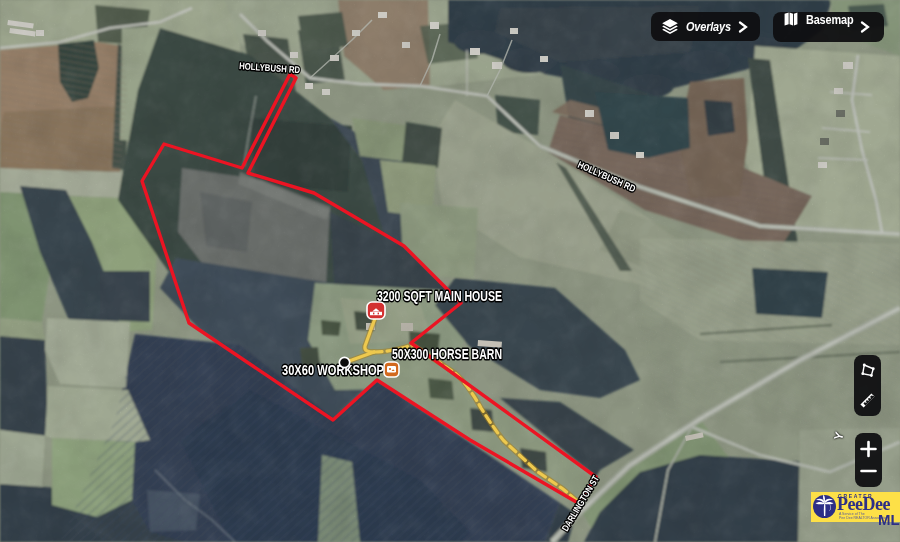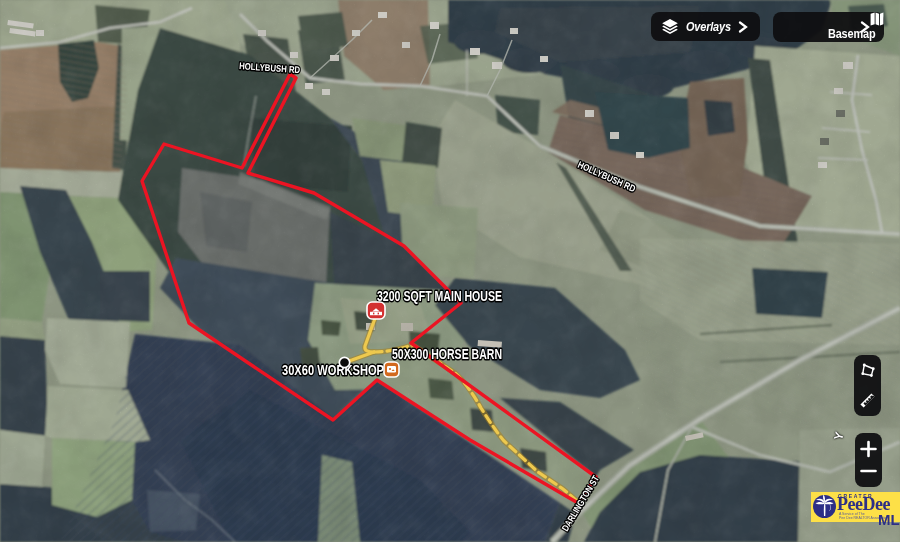--- a/index.html
+++ b/index.html
@@ -355,21 +355,21 @@
         <path d="M12 0 L24 6.5 12 13 0 6.5 Z"></path>
         <path d="M2.5 10 L12 15.2 21.5 10 24 11.5 12 18 0 11.5 Z"></path>
         <path d="M2.5 15 L12 20.2 21.5 15 24 16.5 12 23 0 16.5 Z"></path>
       </svg>
   <span style="font-size:13px;font-weight:bold;margin-left:8px;letter-spacing:-0.2px;transform:scaleX(0.84);transform-origin:left center;display:inline-block;">Overlays</span>
   <svg width="10" height="12" viewBox="0 0 10 12" style="position:absolute;right:12px;top:9px;" fill="none" stroke="#fff" stroke-width="2.2" stroke-linecap="round">
         <path d="M2,1.5 L8,6 L2,10.5"></path>
       </svg>
 </div>
 
-<div style="position:absolute;left:773px;top:12px;width:111px;height:30px;background:rgba(16,16,18,0.95);border-radius:8px;color:#fff;display:flex;align-items:flex-end;flex-direction:column;">
+<div style="position:absolute;left:773px;top:12px;width:111px;height:30px;background:rgba(16,16,18,0.95);border-radius:8px;color:#fff;display:flex;align-items:flex-start;">
   <svg width="14" height="14" viewBox="0 0 24 24" style="margin-left:11px;" fill="#fff">
         <path d="M1 3 L8 1 L8 21 L1 23 Z M9.5 1 L15.5 3 L15.5 23 L9.5 21 Z M17 3 L23 1 L23 21 L17 23 Z"></path>
       </svg>
   <span style="font-size:13px;font-weight:bold;margin-left:8px;letter-spacing:-0.2px;transform:scaleX(0.84);transform-origin:left center;display:inline-block;">Basemap</span>
   <svg width="10" height="12" viewBox="0 0 10 12" style="position:absolute;right:14px;top:9px;" fill="none" stroke="#fff" stroke-width="2.2" stroke-linecap="round">
         <path d="M2,1.5 L8,6 L2,10.5"></path>
       </svg>
 </div>
 
 <div style="position:absolute;left:835px;top:429px;color:#fff;font-size:12px;font-weight:bold;transform:rotate(-75deg);text-shadow:0 0 2px #000,0 0 2px #000;">Y</div>

